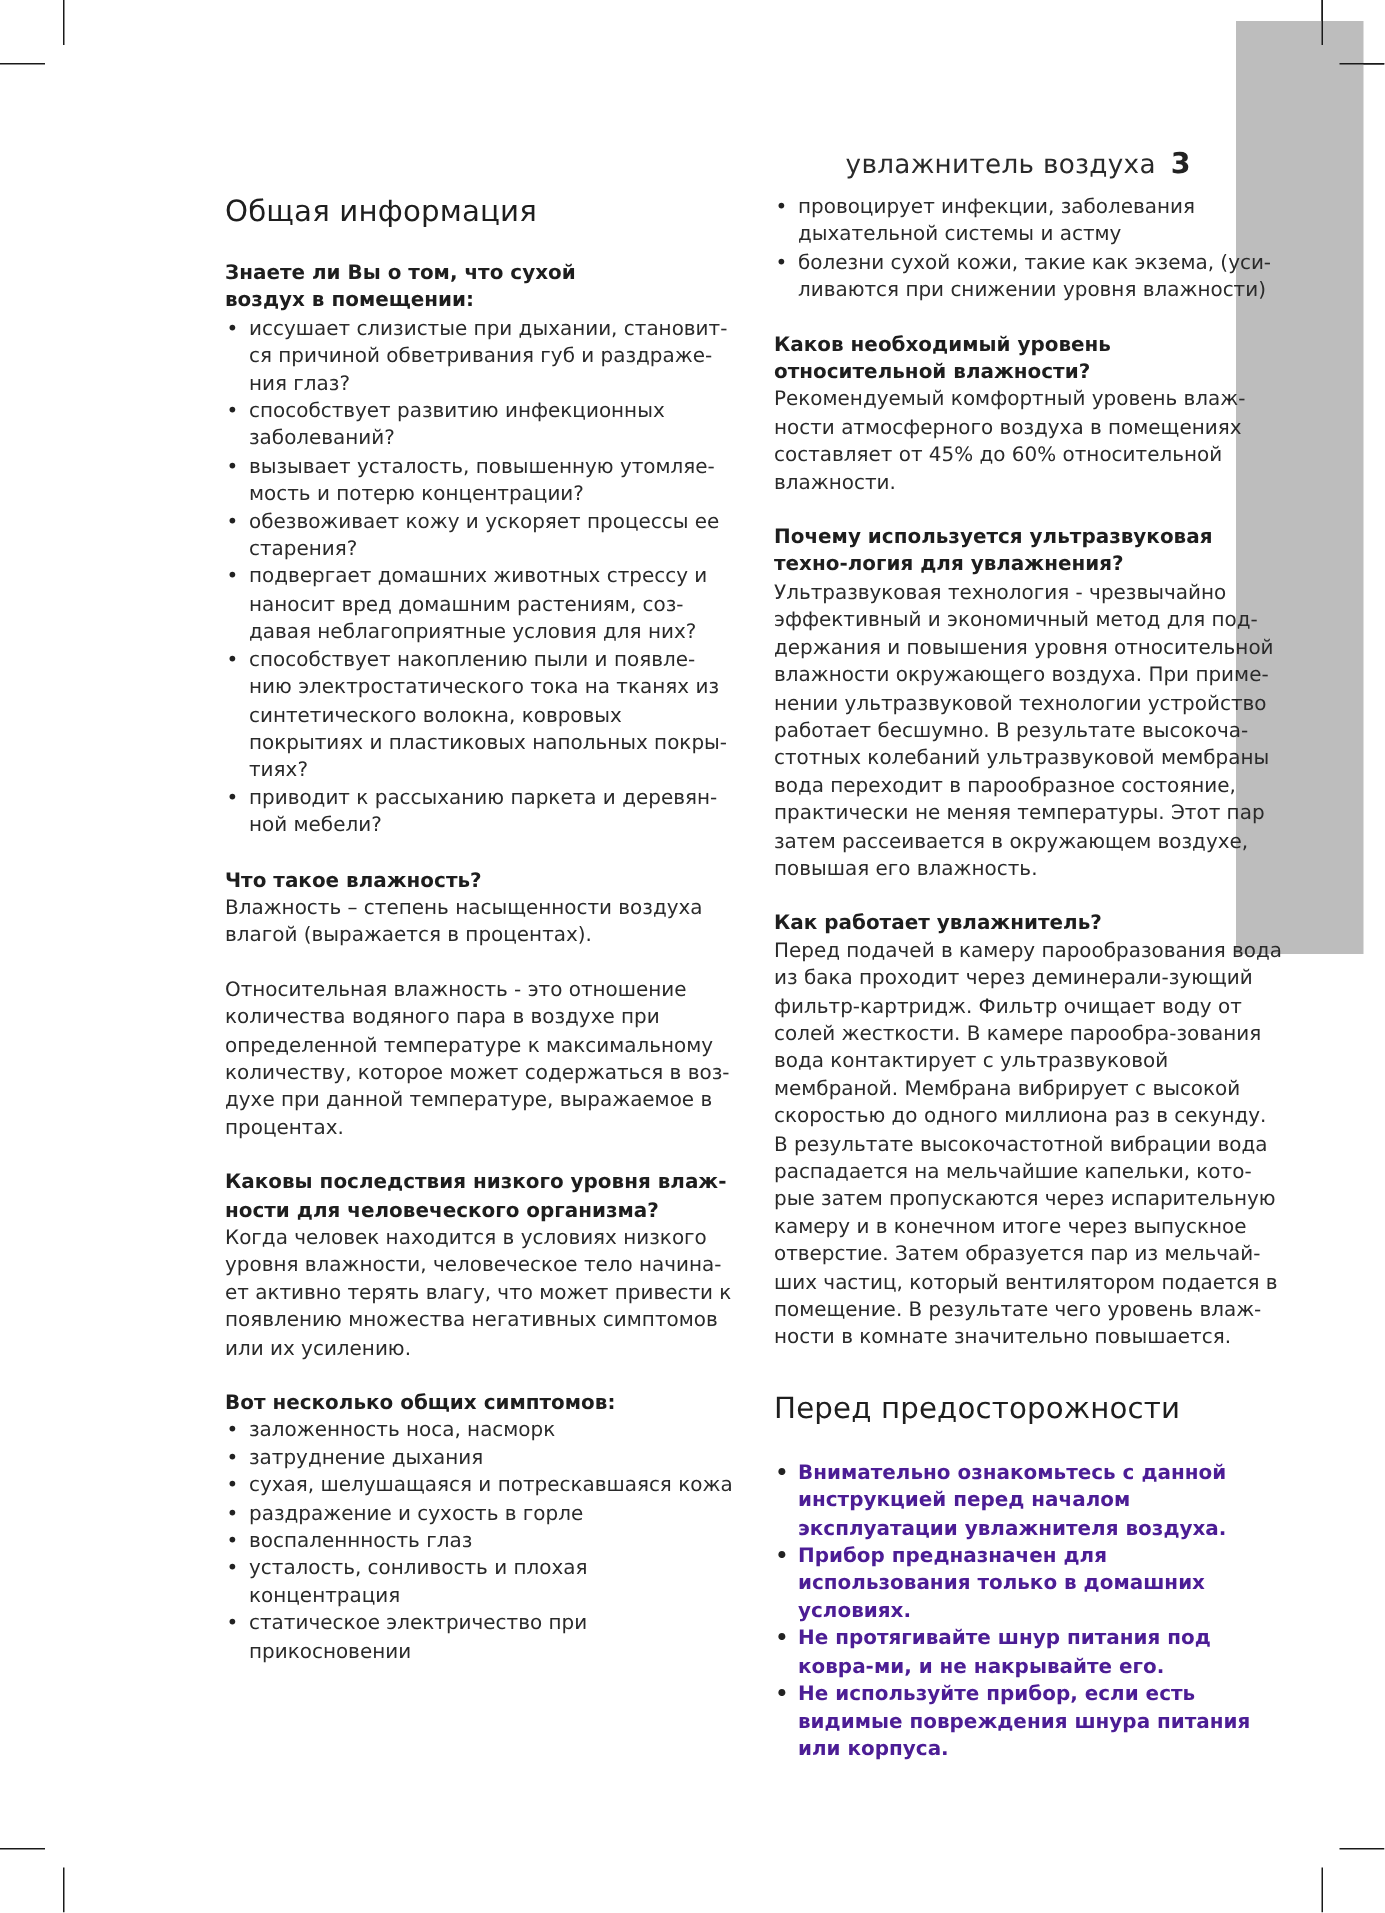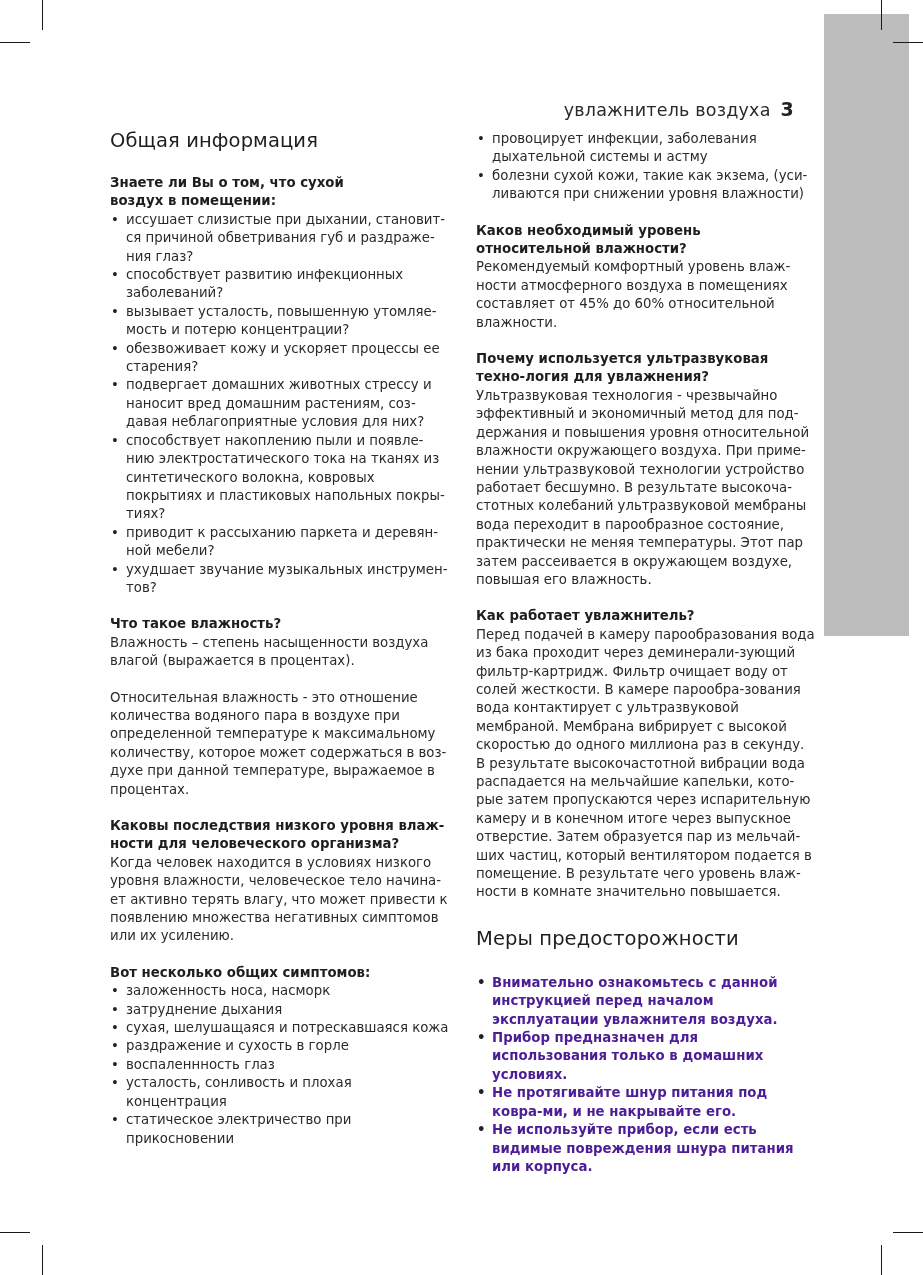--- a/index.html
+++ b/index.html
@@ -8,21 +8,21 @@
     background: #ffffff; color: #1e1e1e;
     font-family: "DejaVu Sans", sans-serif;
   }
   .crop { position: absolute; background: #1a1a1a; }
   .gray-band { position: absolute; left: 824px; top: 14px; width: 85px; height: 622px; background: #bdbdbd; }
   .running-head {
     position: absolute; right: 129px; top: 98px;
     font-size: 17.5px; color: #2a2a2a; letter-spacing: 0.2px; white-space: nowrap;
   }
   .running-head .pg { font-weight: bold; font-size: 19px; margin-left: 10px; color: #222; }
-  .col { position: absolute; width: 340px; font-size: 13.3px; line-height: 18.4px; color: #2a2a2a; }
+  .col { position: absolute; width: 340px; font-size: 13.3px; line-height: 18.4px; color: #2a2a2a; margin-left: 40px; }
   .col-left { left: 110px; top: 128px; }
   .col-right { left: 476px; top: 130px; width: 340px; }
   h1 { font-size: 19.5px; font-weight: normal; margin: 0; line-height: 26px; color: #1e1e1e; letter-spacing: 0.1px; }
   h2 { font-size: 13.3px; font-weight: bold; margin: 0; line-height: 18.4px; color: #1e1e1e; }
   p { margin: 0; }
   ul { list-style: none; margin: 0; padding: 0; }
   li { position: relative; padding-left: 16px; }
   li::before { content: "•"; position: absolute; left: 1px; top: 0; color: #222; }
   .gap { height: 18px; }
   .bold-list li { font-weight: bold; color: #4c1d95; }
@@ -53,21 +53,20 @@
   <div style="height:20px"></div>
   <h2 style="width:270px">Знаете ли Вы о том, что сухой воздух в помещении:</h2>
   <ul>
     <li>иссушает слизистые при дыхании, становит-ся причиной обветривания губ и раздраже-ния глаз?</li>
     <li>способствует развитию инфекционных заболеваний?</li>
     <li>вызывает усталость, повышенную утомляе-мость и потерю концентрации?</li>
     <li>обезвоживает кожу и ускоряет процессы ее старения?</li>
     <li>подвергает домашних животных стрессу и наносит вред домашним растениям, соз-давая неблагоприятные условия для них?</li>
     <li>способствует накоплению пыли и появле-нию электростатического тока на тканях из синтетического волокна, ковровых покрытиях и пластиковых напольных покры-тиях?</li>
     <li>приводит к рассыханию паркета и деревян-ной мебели?</li>
-    <li>ухудшает звучание музыкальных инструмен-тов?</li>
   </ul>
   <div class="gap"></div>
   <h2>Что такое влажность?</h2>
   <p>Влажность – степень насыщенности воздуха влагой (выражается в процентах).</p>
   <div class="gap"></div>
   <p>Относительная влажность - это отношение количества водяного пара в воздухе при определенной температуре к максимальному количеству, которое может содержаться в воз-духе при данной температуре, выражаемое в процентах.</p>
   <div class="gap"></div>
   <h2>Каковы последствия низкого уровня влаж-ности для человеческого организма?</h2>
   <p>Когда человек находится в условиях низкого уровня влажности, человеческое тело начина-ет активно терять влагу, что может  привести к появлению множества негативных симптомов или их усилению.</p>
   <div class="gap"></div>
@@ -91,21 +90,21 @@
   <div class="gap"></div>
   <h2>Каков необходимый уровень относительной влажности?</h2>
   <p>Рекомендуемый комфортный уровень влаж-ности атмосферного воздуха в помещениях составляет от 45% до 60% относительной влажности.</p>
   <div class="gap"></div>
   <h2>Почему используется ультразвуковая техно-логия для увлажнения?</h2>
   <p>Ультразвуковая технология - чрезвычайно эффективный и экономичный метод для под-держания и повышения уровня относительной влажности окружающего воздуха. При приме-нении ультразвуковой технологии устройство работает бесшумно. В результате высокоча-стотных колебаний ультразвуковой мембраны вода переходит в парообразное состояние, практически не меняя температуры. Этот пар затем рассеивается в окружающем воздухе, повышая его влажность.</p>
   <div class="gap"></div>
   <h2>Как работает увлажнитель?</h2>
   <p>Перед подачей в камеру парообразования вода из бака проходит через деминерали-зующий фильтр-картридж. Фильтр очищает воду от солей жесткости. В камере парообра-зования вода контактирует с ультразвуковой мембраной. Мембрана вибрирует с высокой скоростью до одного миллиона раз в секунду. В результате высокочастотной вибрации вода распадается на мельчайшие капельки, кото-рые затем пропускаются через испарительную камеру и в конечном итоге через выпускное отверстие. Затем образуется пар из мельчай-ших частиц, который вентилятором подается в помещение. В результате чего уровень влаж-ности в комнате значительно повышается.</p>
   <div style="height:24px"></div>
-  <h1>Меры предосторожности</h1>
+  <h1>Перед предосторожности</h1>
   <div style="height:22px"></div>
   <ul class="bold-list">
     <li>Внимательно ознакомьтесь с данной инструкцией перед началом эксплуатации увлажнителя воздуха.</li>
     <li>Прибор предназначен для использования только в домашних условиях.</li>
     <li>Не протягивайте шнур питания под ковра-ми, и не накрывайте его.</li>
     <li>Не используйте прибор, если есть видимые повреждения шнура питания или корпуса.</li>
   </ul>
 </div>
 
 </body></html>

